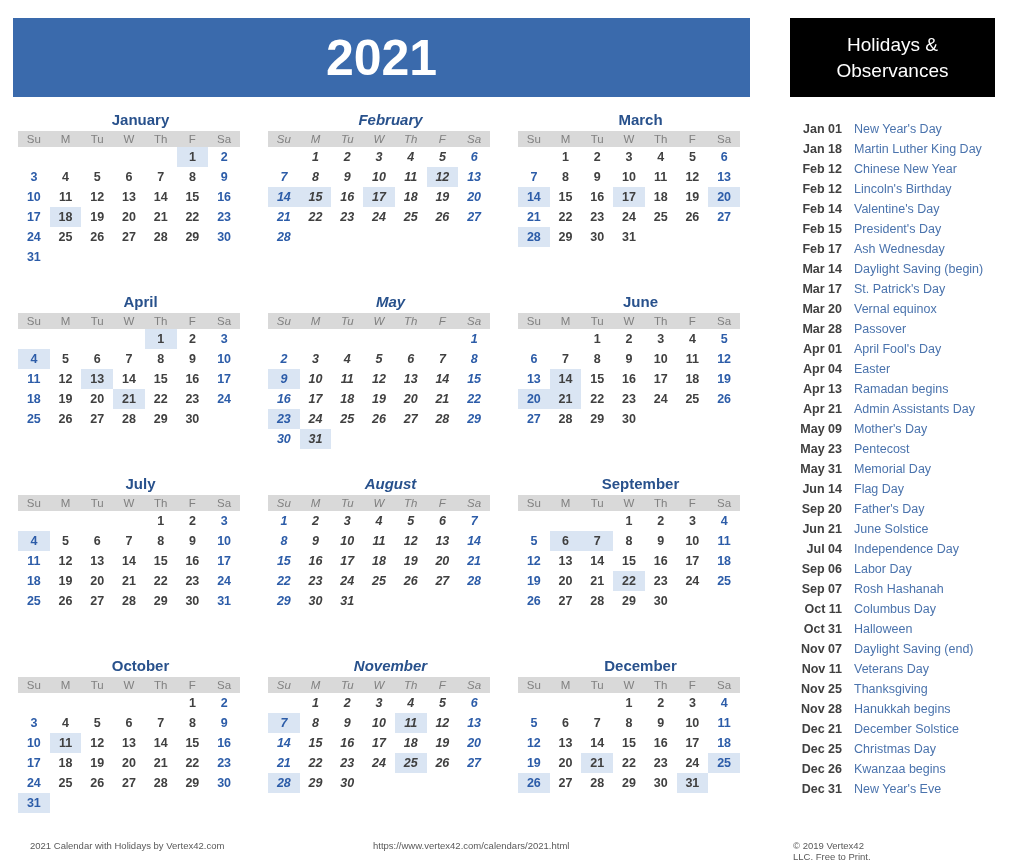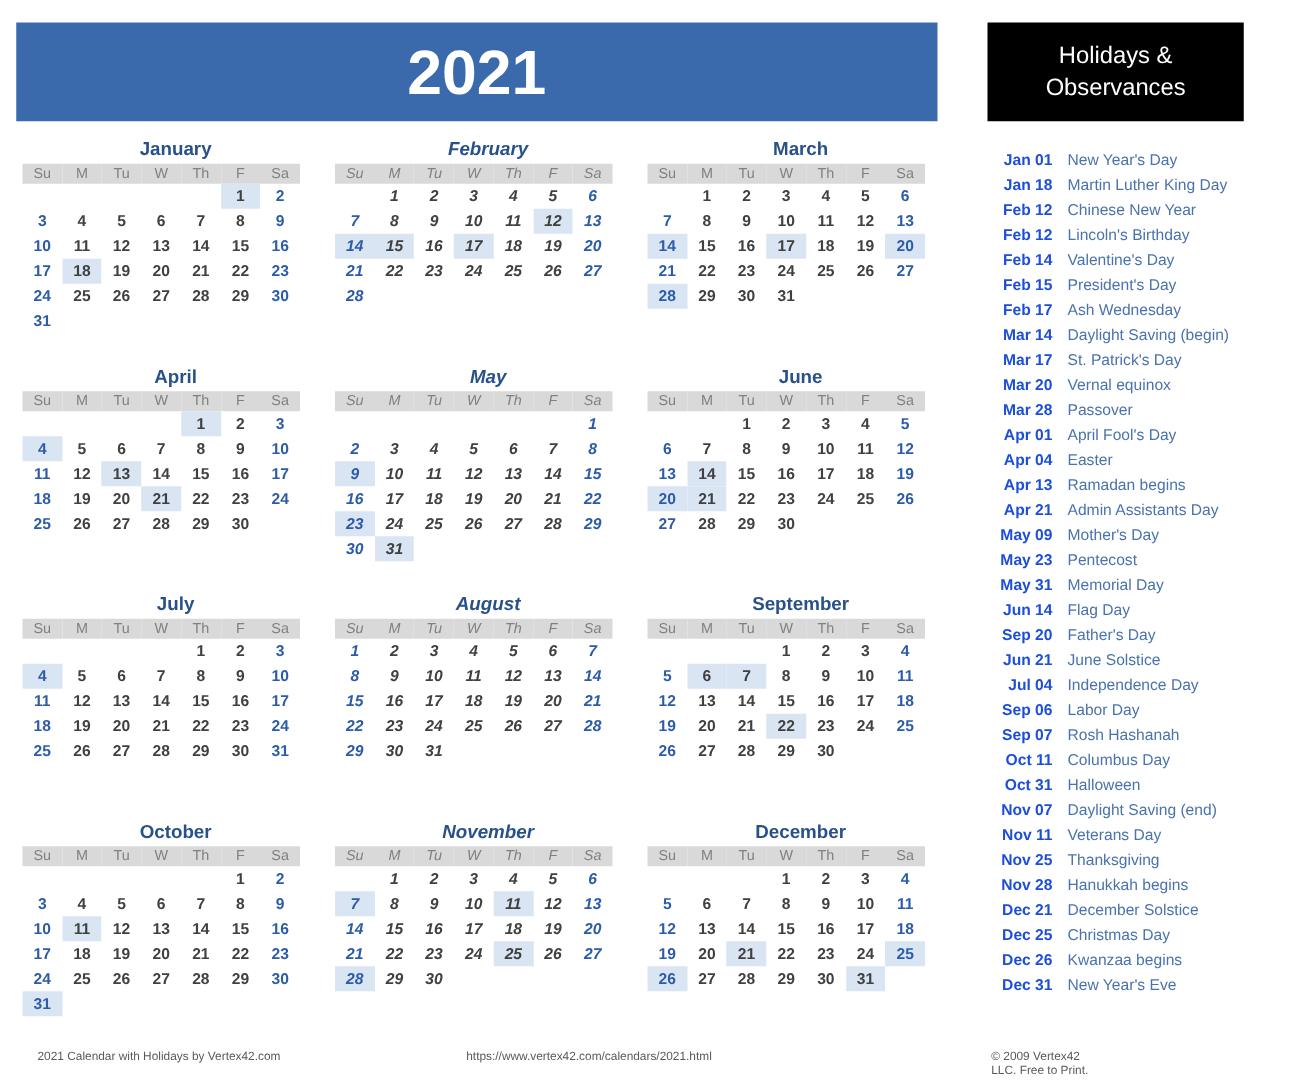--- a/index.html
+++ b/index.html
@@ -135,21 +135,21 @@
     line-height: 20px;
     white-space: nowrap;
     display: block;
   }
   .holiday-date {
     display: inline-block;
     width: 52px;
     text-align: right;
     font-size: 12.5px;
     font-weight: bold;
-    color: #1d4ed8;
+    color: #404040;
   }
   .holiday-name {
     display: inline-block;
     margin-left: 12px;
     font-size: 12.5px;
     font-weight: normal;
     color: #4a73ad;
   }
 
   
@@ -1006,14 +1006,14 @@
     <div class="holiday-row"><span class="holiday-date">Nov 28</span><span class="holiday-name">Hanukkah begins</span></div>
     <div class="holiday-row"><span class="holiday-date">Dec 21</span><span class="holiday-name">December Solstice</span></div>
     <div class="holiday-row"><span class="holiday-date">Dec 25</span><span class="holiday-name">Christmas Day</span></div>
     <div class="holiday-row"><span class="holiday-date">Dec 26</span><span class="holiday-name">Kwanzaa begins</span></div>
     <div class="holiday-row"><span class="holiday-date">Dec 31</span><span class="holiday-name">New Year's Eve</span></div>
   </div>
 
 <div id="footer">
   <span class="f-left">2021 Calendar with Holidays by Vertex42.com</span>
   <span class="f-mid">https://www.vertex42.com/calendars/2021.html</span>
-  <span class="f-right">© 2009 Vertex42 LLC. Free to Print.</span>
+  <span class="f-right">© 2019 Vertex42 LLC. Free to Print.</span>
 </div>
 
 </body></html>

